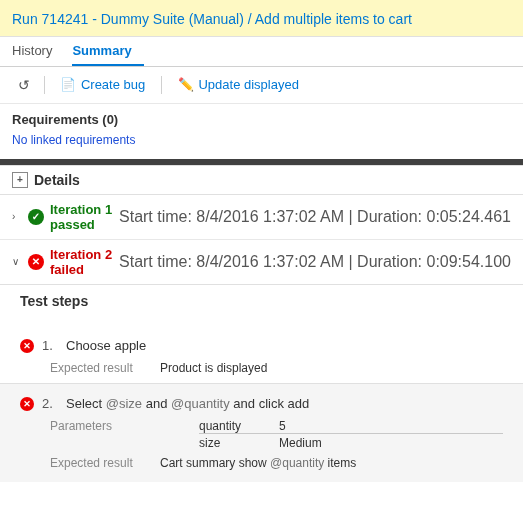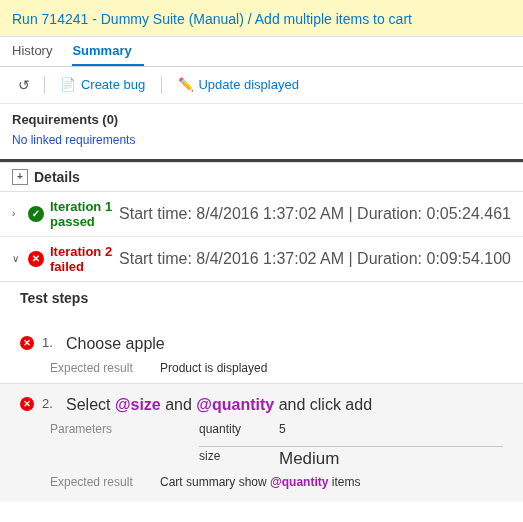--- a/index.html
+++ b/index.html
@@ -213,21 +213,21 @@
     }
 
     .step-num {
       color: #555;
       margin-right: 8px;
       font-size: 13px;
       min-width: 16px;
     }
 
     .step-action {
-      font-size: 16px;
+      font-size: 13px;
       color: #333;
     }
 
     .step-detail-row {
       display: flex;
       margin-left: 30px;
       margin-bottom: 4px;
       font-size: 12px;
     }
 
@@ -240,22 +240,22 @@
       color: #333;
     }
 
     .step2-section {
       background: #f5f5f5;
       border-top: 1px solid #e0e0e0;
       padding: 8px 20px 8px 20px;
     }
 
     .step-action-highlight {
-      color: #a21caf;
-      font-weight: 700;
+      color: #737373;
+      font-weight: 400;
     }
   </style>
 </head>
 <body>
 
 <div class="page-title">
   <span>Run 714241 - Dummy Suite (Manual) / Add multiple items to cart</span>
 </div>
 
 <div class="tabs">
@@ -274,21 +274,21 @@
     <span style="color:#cc3300;font-size:13px;">📄</span>
     <span>Create bug</span>
   </button>
   <div class="toolbar-divider"></div>
   <button class="toolbar-btn">
     <span style="font-size:13px;">✏️</span>
     <span>Update displayed</span>
   </button>
 </div>
 
-<div class="section" style="border-bottom:3px solid #404040; padding-bottom:6px;">
+<div class="section" style="border-bottom:6px solid #404040; padding-bottom:6px;">
   <div class="section-title">Requirements (0)</div>
   <div class="no-linked">No linked requirements</div>
 </div>
 
 <div class="details-header">
   <span class="details-icon">+</span>
   <span class="details-label">Details</span>
 </div>
 
 <div class="iteration-row">
@@ -334,27 +334,27 @@
     <span class="step-num">2.</span>
     <span class="step-action">
       <span>Select </span><span class="step-action-highlight">@size</span><span> and </span><span class="step-action-highlight">@quantity</span><span> and click add</span>
     </span>
   </div>
 
   <div class="step-detail-row" style="align-items:flex-start; flex-direction:column;">
     <div style="display:flex; width:100%;gap:39px;">
       <span class="step-detail-label">Parameters</span>
       <div style="flex:1;">
-        <div style="display:flex; border-bottom:1px solid #c8c8c8; padding-bottom:10px; margin-bottom:2px;align-items:flex-end;">
+        <div style="display:flex; border-bottom:1px solid #c8c8c8; padding-bottom:0; margin-bottom:2px;align-items:flex-end;">
           <span style="font-size:12px; min-width:80px; color:#333;">quantity</span>
           <span style="font-size:12px; color:#333;">5</span>
         </div>
         <div style="display:flex; padding-bottom:2px;">
           <span style="font-size:12px; min-width:80px; color:#333;">size</span>
-          <span style="font-size:17px; color:#333;">Medium</span>
+          <span style="font-size:12px; color:#333;">Medium</span>
         </div>
       </div>
     </div>
   </div>
 
   <div class="step-detail-row" style="margin-top:4px;">
     <span class="step-detail-label">Expected result</span>
     <span class="step-detail-value">
       <span>Cart summary show </span><span class="step-action-highlight">@quantity</span><span> items</span>
     </span>

